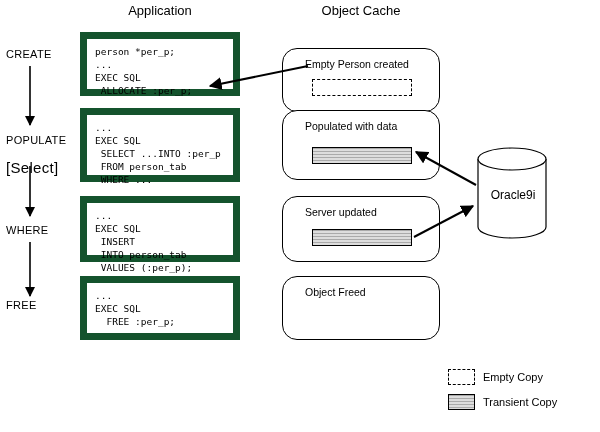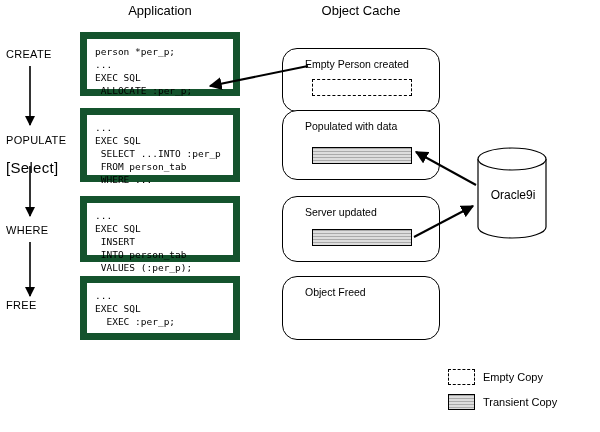--- a/index.html
+++ b/index.html
@@ -85,21 +85,21 @@
   <div class="codebox" style="top:196px;height:66px;">
     <div>...</div>
     <div>EXEC SQL</div>
     <div> INSERT</div>
     <div> INTO person_tab</div>
     <div> VALUES (:per_p);</div>
   </div>
   <div class="codebox" style="top:276px;height:64px;">
     <div>...</div>
     <div>EXEC SQL</div>
-    <div>  EXEC :per_p;</div>
+    <div>  FREE :per_p;</div>
   </div>
 
   <div class="cachebox" style="top:48px;height:64px;">
     <div class="clabel">Empty Person created</div>
     <div class="copy empty" style="top:30px;"></div>
   </div>
   <div class="cachebox" style="top:110px;height:70px;">
     <div class="clabel">Populated with data</div>
     <div class="copy transient" style="top:36px;"></div>
   </div>

